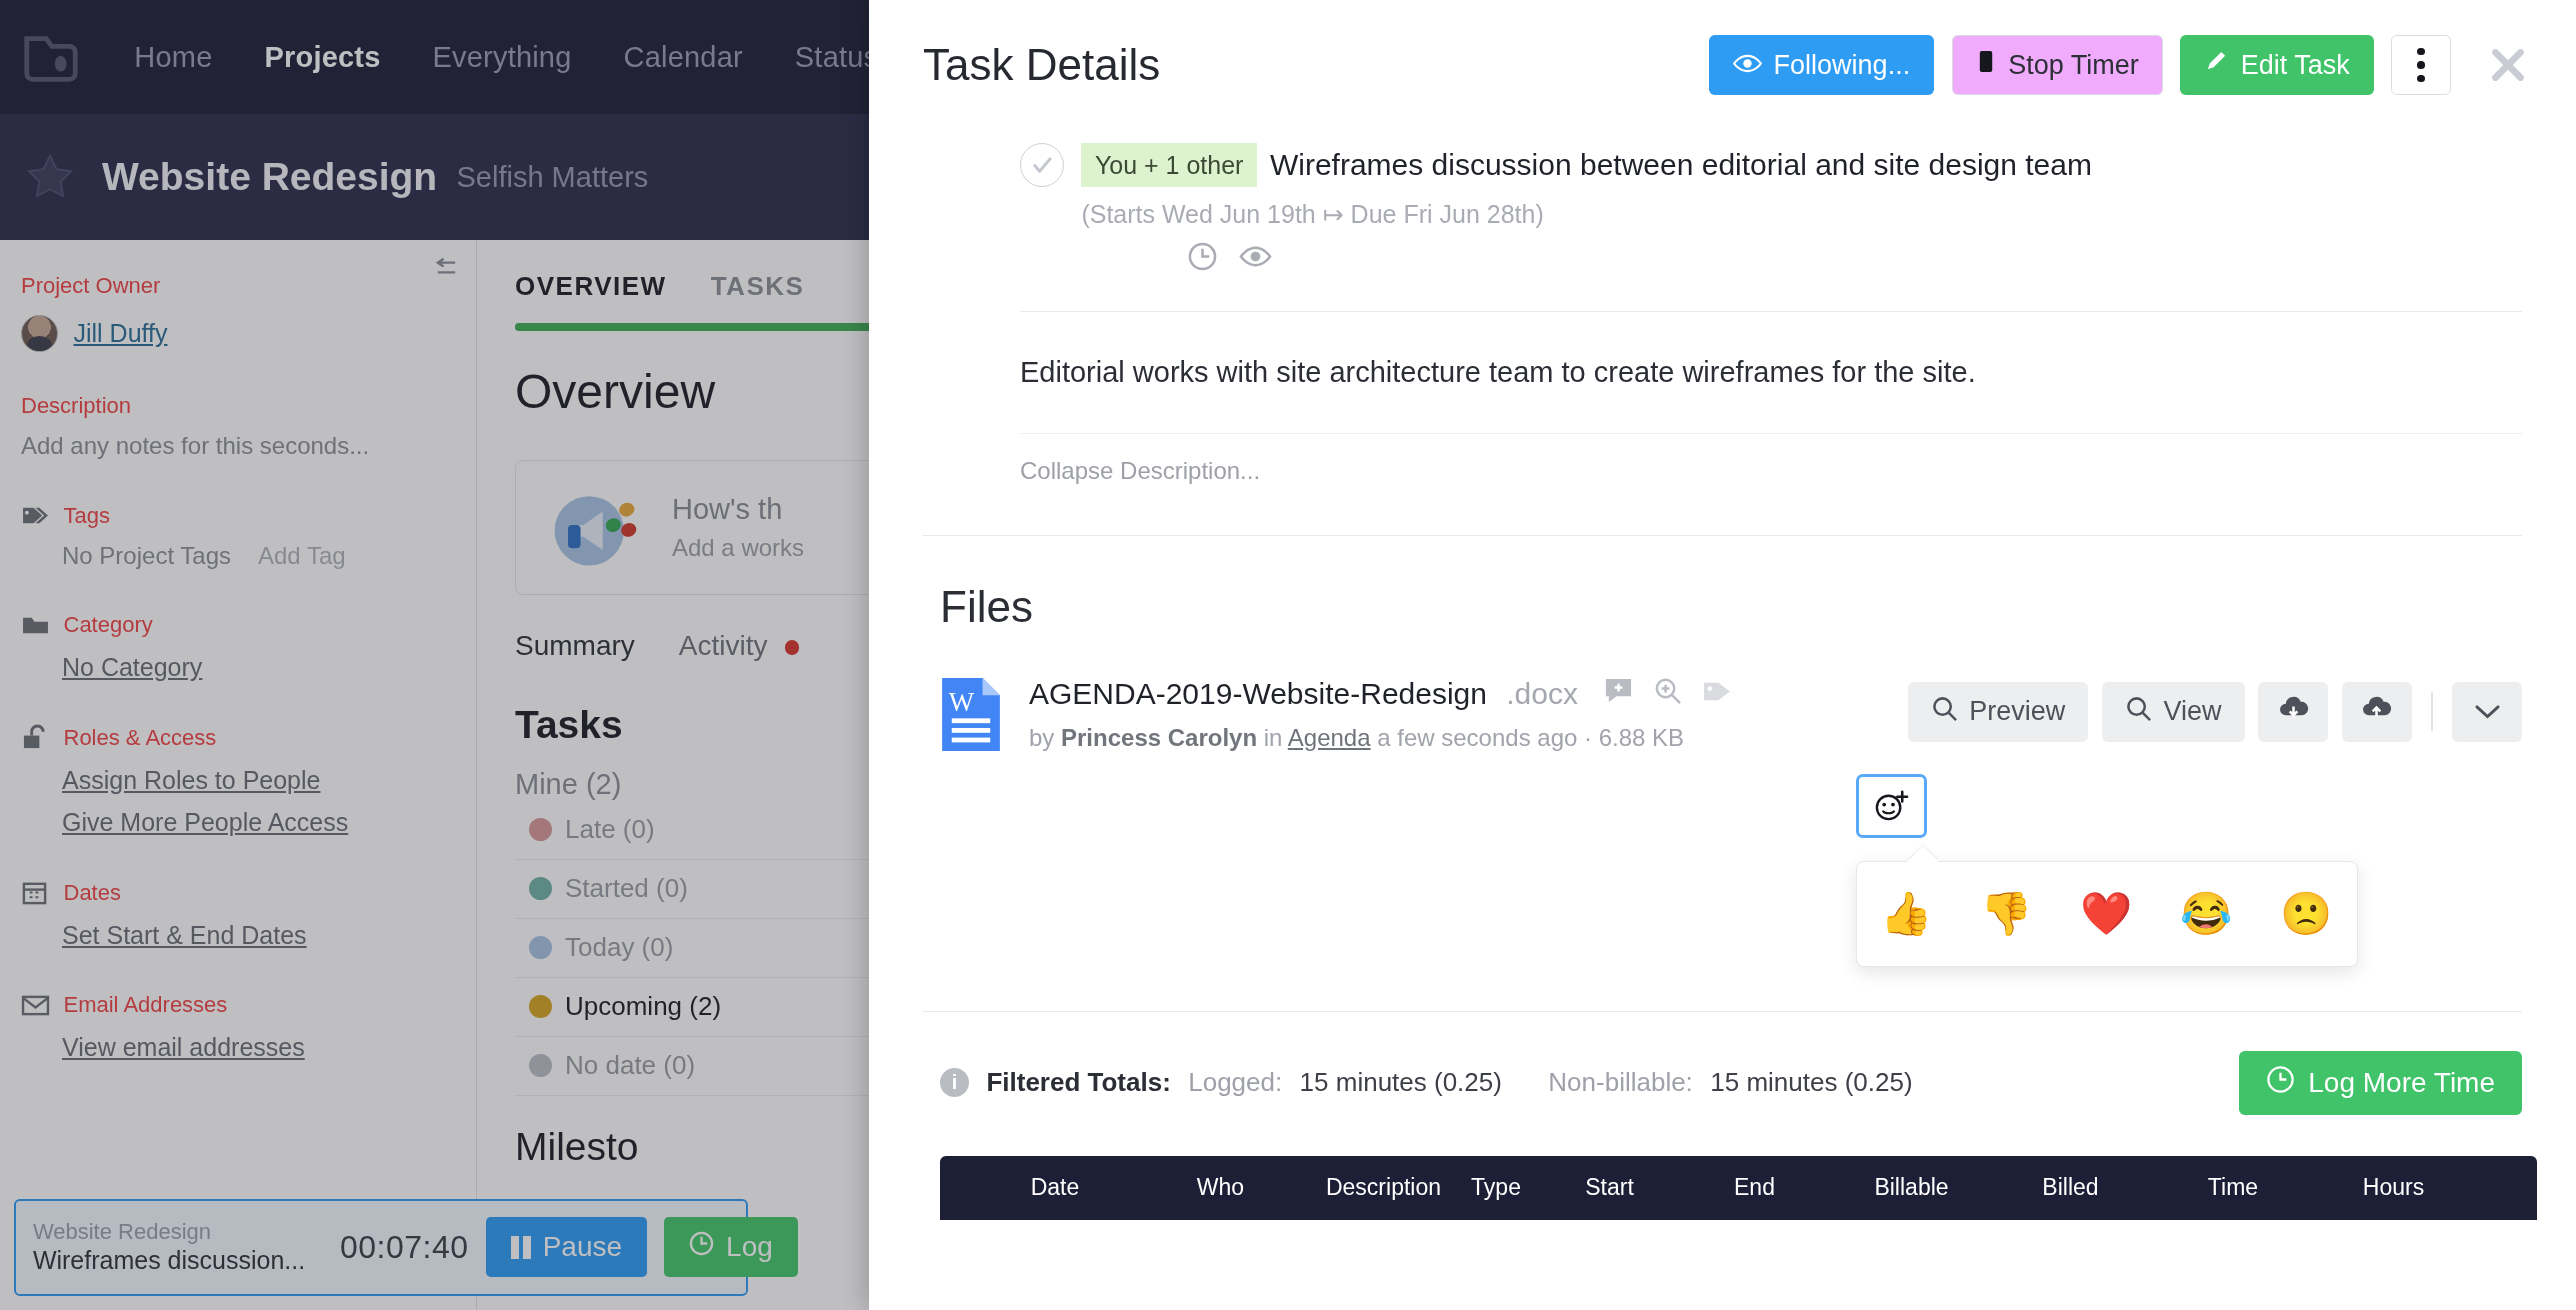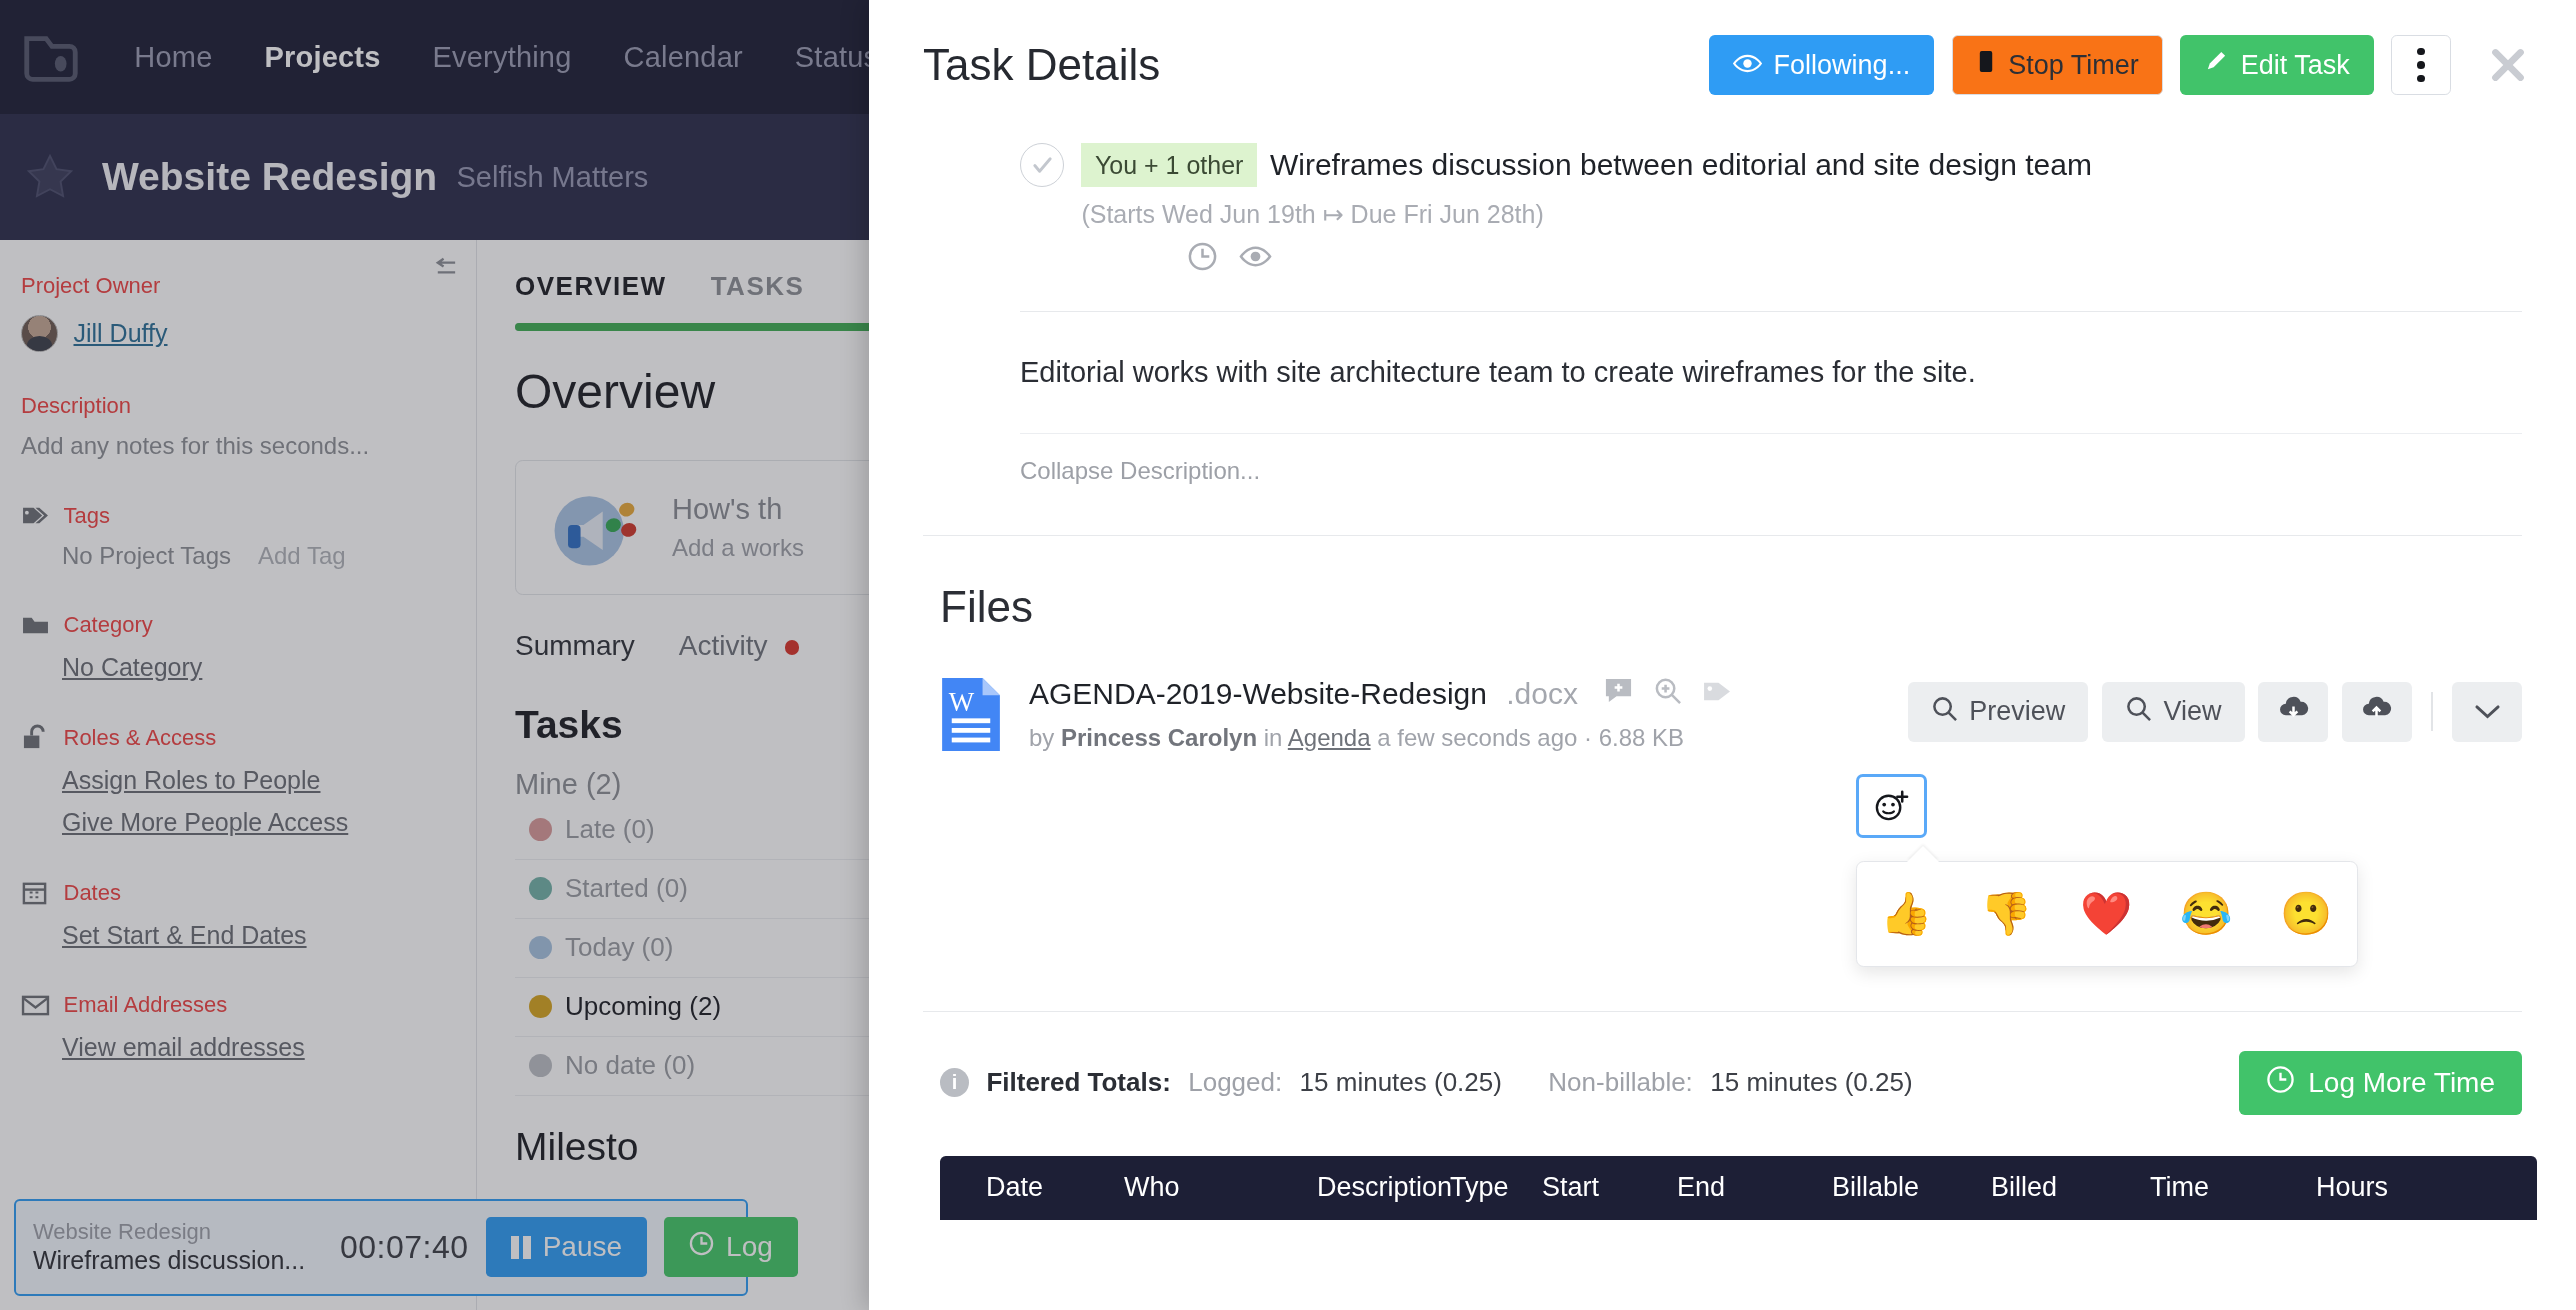--- a/index.html
+++ b/index.html
@@ -124,21 +124,21 @@
   }
   .modal-head { display:flex; align-items:center; padding: 35px 42px 0 54px; }
   .modal-title { font-size: 44px; color:#262930; font-weight: normal; }
   .mh-actions { margin-left:auto; display:flex; align-items:center; gap: 17.4px; }
   .btn {
     height: 60px; border-radius: 5.8px; display:inline-flex; align-items:center;
     gap: 11.6px; padding: 0 23px; font-size: 27px; border: 1px solid transparent;
     font-family:"Liberation Sans",sans-serif; cursor:pointer; white-space:nowrap;
   }
   .btn-follow { background:#2f9cf4; color:#fff; }
-  .btn-stop { background:#f97316; color:#2c2f36; border-color:#d9dde3; }
+  .btn-stop { background:#f0abfc; color:#2c2f36; border-color:#d9dde3; }
   .btn-edit { background:#41c36a; color:#fff; }
   .btn-kebab { background:#fff; border-color:#d9dde3; width: 60px; padding:0; justify-content:center; }
   .kebab-dots { display:flex; flex-direction:column; gap:5.8px; }
   .kebab-dots i { width:7.7px; height:7.7px; border-radius:50%; background:#15171c; }
   .close-x { width: 52px; height: 52px; margin-left: 13.5px; cursor:pointer; }
 
   .task-row { display:flex; align-items:flex-start; gap: 17.4px; padding: 48px 54px 0 1020px; }
   .task-row-inner { display:flex; align-items:center; gap: 13px; flex-wrap:wrap; }
   .check-circle {
     width: 44px; height: 44px; border-radius:50%; border:1.9px solid #cdd1d7;
@@ -203,21 +203,21 @@
     font-weight:bold;
   }
   .btn-logmore {
     margin-left:auto; background:#41c36a; color:#fff; border:none; border-radius:5.8px;
     height: 64px; padding: 0 27px; font-size: 28px; display:inline-flex;
     align-items:center; gap: 13.5px; font-family:"Liberation Sans",sans-serif; cursor:pointer;
   }
   .logtable { margin: 41px 0 0 941px; margin-right: 39px; }
   .logtable .thead {
     background:#1d1f36; border-radius: 5.8px 5.8px 0 0; display:flex;
-    height: 64px; align-items:center; color:#ffffff; font-size:27px;
+    height: 64px; align-items:center; color:#ffffff; font-size:23px;text-align:center;
   }
   .logtable .thead > div { flex: none; }
 </style>
 </head>
 <body>
 
 <div class="app">
 
   <div class="bg-app">
 

